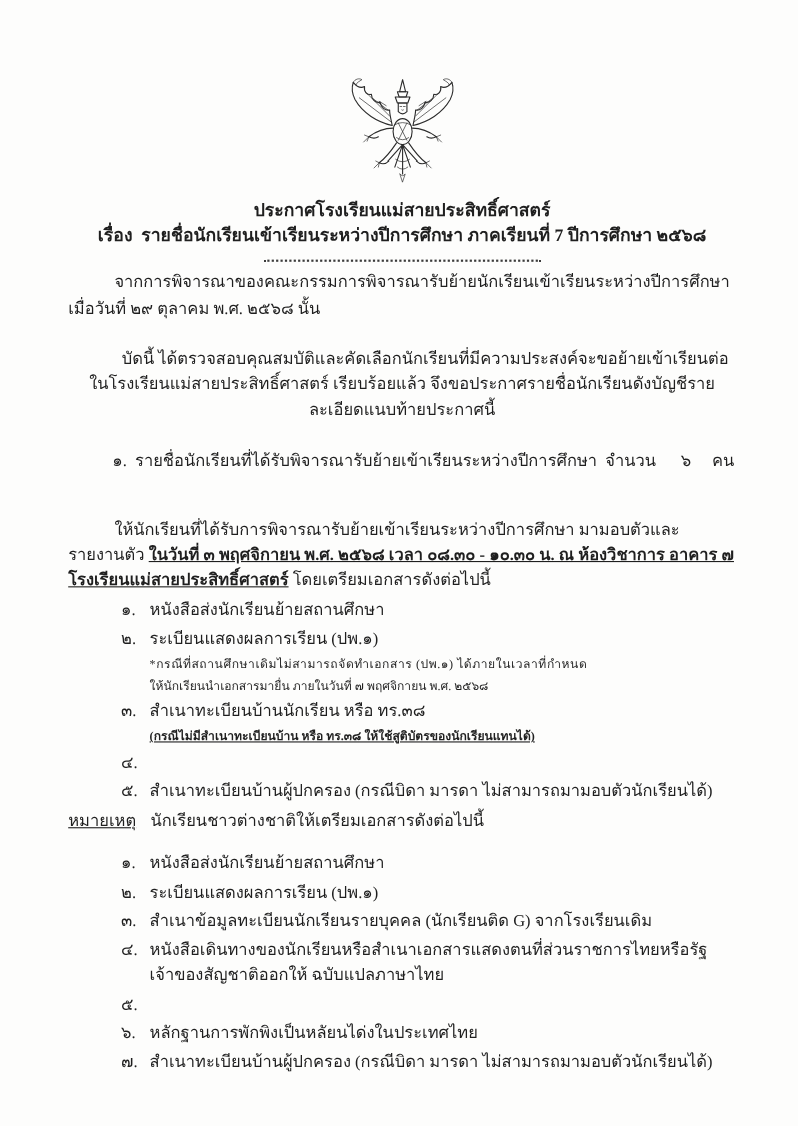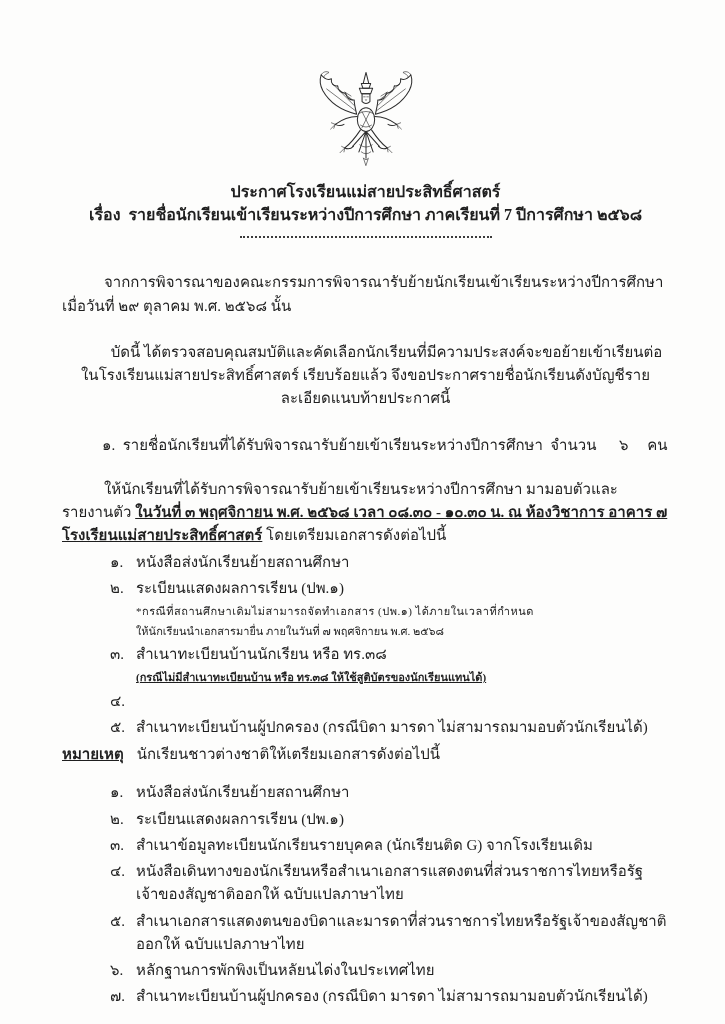--- a/index.html
+++ b/index.html
@@ -15,36 +15,36 @@
   }
   .emblem-wrap { width:118px; height:104px; margin:70px auto 6px; }
   .emblem-wrap svg { width:100%; height:100%; }
   .g-line { stroke:#2d2d2d; stroke-width:1.3; fill:none; stroke-linecap:round; stroke-linejoin:round; }
   .g-thin { stroke:#2d2d2d; stroke-width:0.8; fill:none; stroke-linecap:round; }
 
   .title { font-size:16px; font-weight:700; text-align:center; line-height:1.45; white-space:pre-wrap; }
   .dots  { width:252px; height:3px; margin:7px auto 0; border-bottom:2px dotted #3b3b3b; }
 
   .para  { font-size:15px; line-height:1.55; margin:0; }
-  .p1    { margin-top:33px; text-indent:42px; }
+  .p1    { margin-top:8px; text-indent:42px; }
   .p2    { margin-top:23px; text-indent:42px;text-align:center; }
   .item1 { margin-top:23px; margin-left:40px; white-space:pre-wrap; }
-  .p3    { margin-top:21px; text-indent:42px; }
+  .p3    { margin-top:39px; text-indent:42px; }
   .hl    { font-weight:700; text-decoration:underline; }
 
   .doclist { margin-top:2px; }
   .li    { display:flex; font-size:15px; line-height:1.55; margin-top:3px; }
   .li .num { flex:none; width:26px; margin-left:48px; }
   .li .txt { flex:1; padding-right:2px; }
   .subnote { font-size:11px; line-height:1.55; margin:3px 0 0 74px; }
   .spread  { letter-spacing:0.5px; }
   .bu      { font-weight:700; text-decoration:underline; }
 
   .noteline { font-size:15px; line-height:1.55; margin-top:4px; }
-  .noteline .label { font-weight:700; text-decoration:underline; margin-right:13px;margin-top:46px; }
+  .noteline .label { font-weight:400; text-decoration:underline; margin-right:13px;margin-top:46px; }
 </style>
 </head>
 <body>
 
 <div class="page">
 
   <div class="emblem-wrap">
     <svg viewBox="0 0 150 132" xmlns="http://www.w3.org/2000/svg" aria-hidden="true">
 
       <path class="g-line" d="M75 3 L71.5 17 L78.5 17 Z"></path>
@@ -135,21 +135,20 @@
     <div class="li">
       <span class="num">๓.</span>
       <span class="txt">สำเนาข้อมูลทะเบียนนักเรียนรายบุคคล (นักเรียนติด G) จากโรงเรียนเดิม</span>
     </div>
     <div class="li">
       <span class="num">๔.</span>
       <span class="txt">หนังสือเดินทางของนักเรียนหรือสำเนาเอกสารแสดงตนที่ส่วนราชการไทยหรือรัฐเจ้าของสัญชาติออกให้ ฉบับแปลภาษาไทย</span>
     </div>
     <div class="li">
       <span class="num">๕.</span>
-      <span class="txt">สำเนาเอกสารแสดงตนของบิดาและมารดาที่ส่วนราชการไทยหรือรัฐเจ้าของสัญชาติออกให้ ฉบับแปลภาษาไทย</span>
     </div>
     <div class="li">
       <span class="num">๖.</span>
       <span class="txt">หลักฐานการพักพิงเป็นหลัยนได่งในประเทศไทย</span>
     </div>
     <div class="li">
       <span class="num">๗.</span>
       <span class="txt">สำเนาทะเบียนบ้านผู้ปกครอง (กรณีบิดา มารดา ไม่สามารถมามอบตัวนักเรียนได้)</span>
     </div>
   </div>

